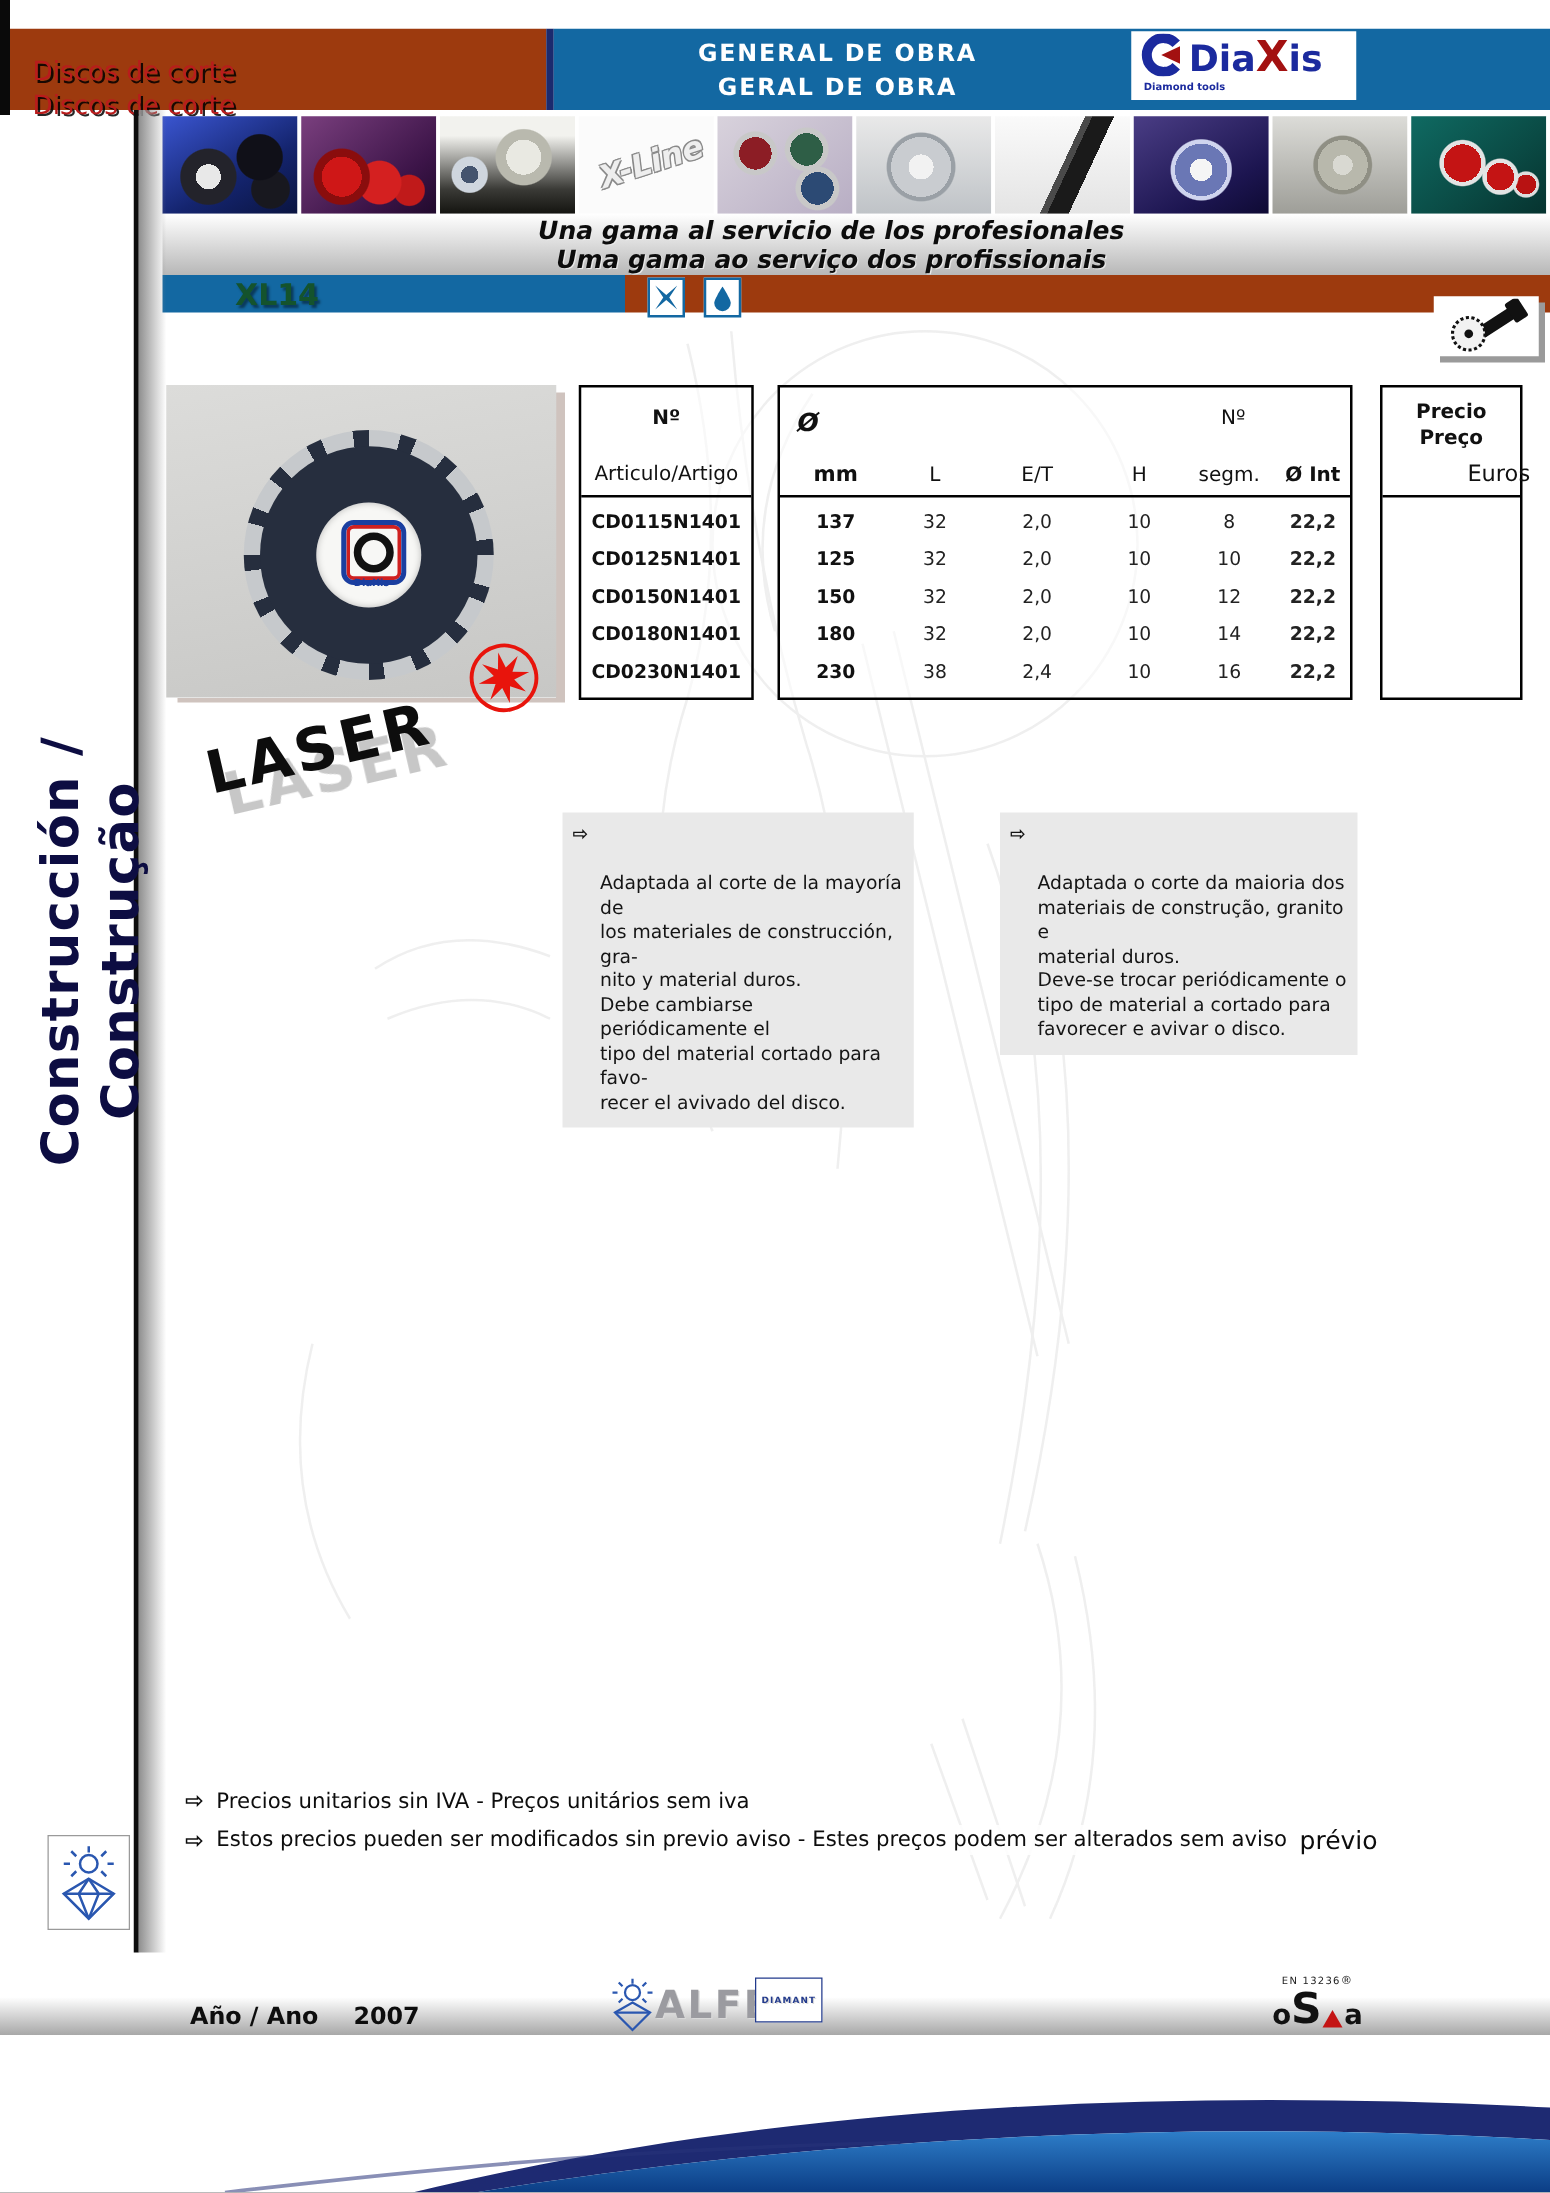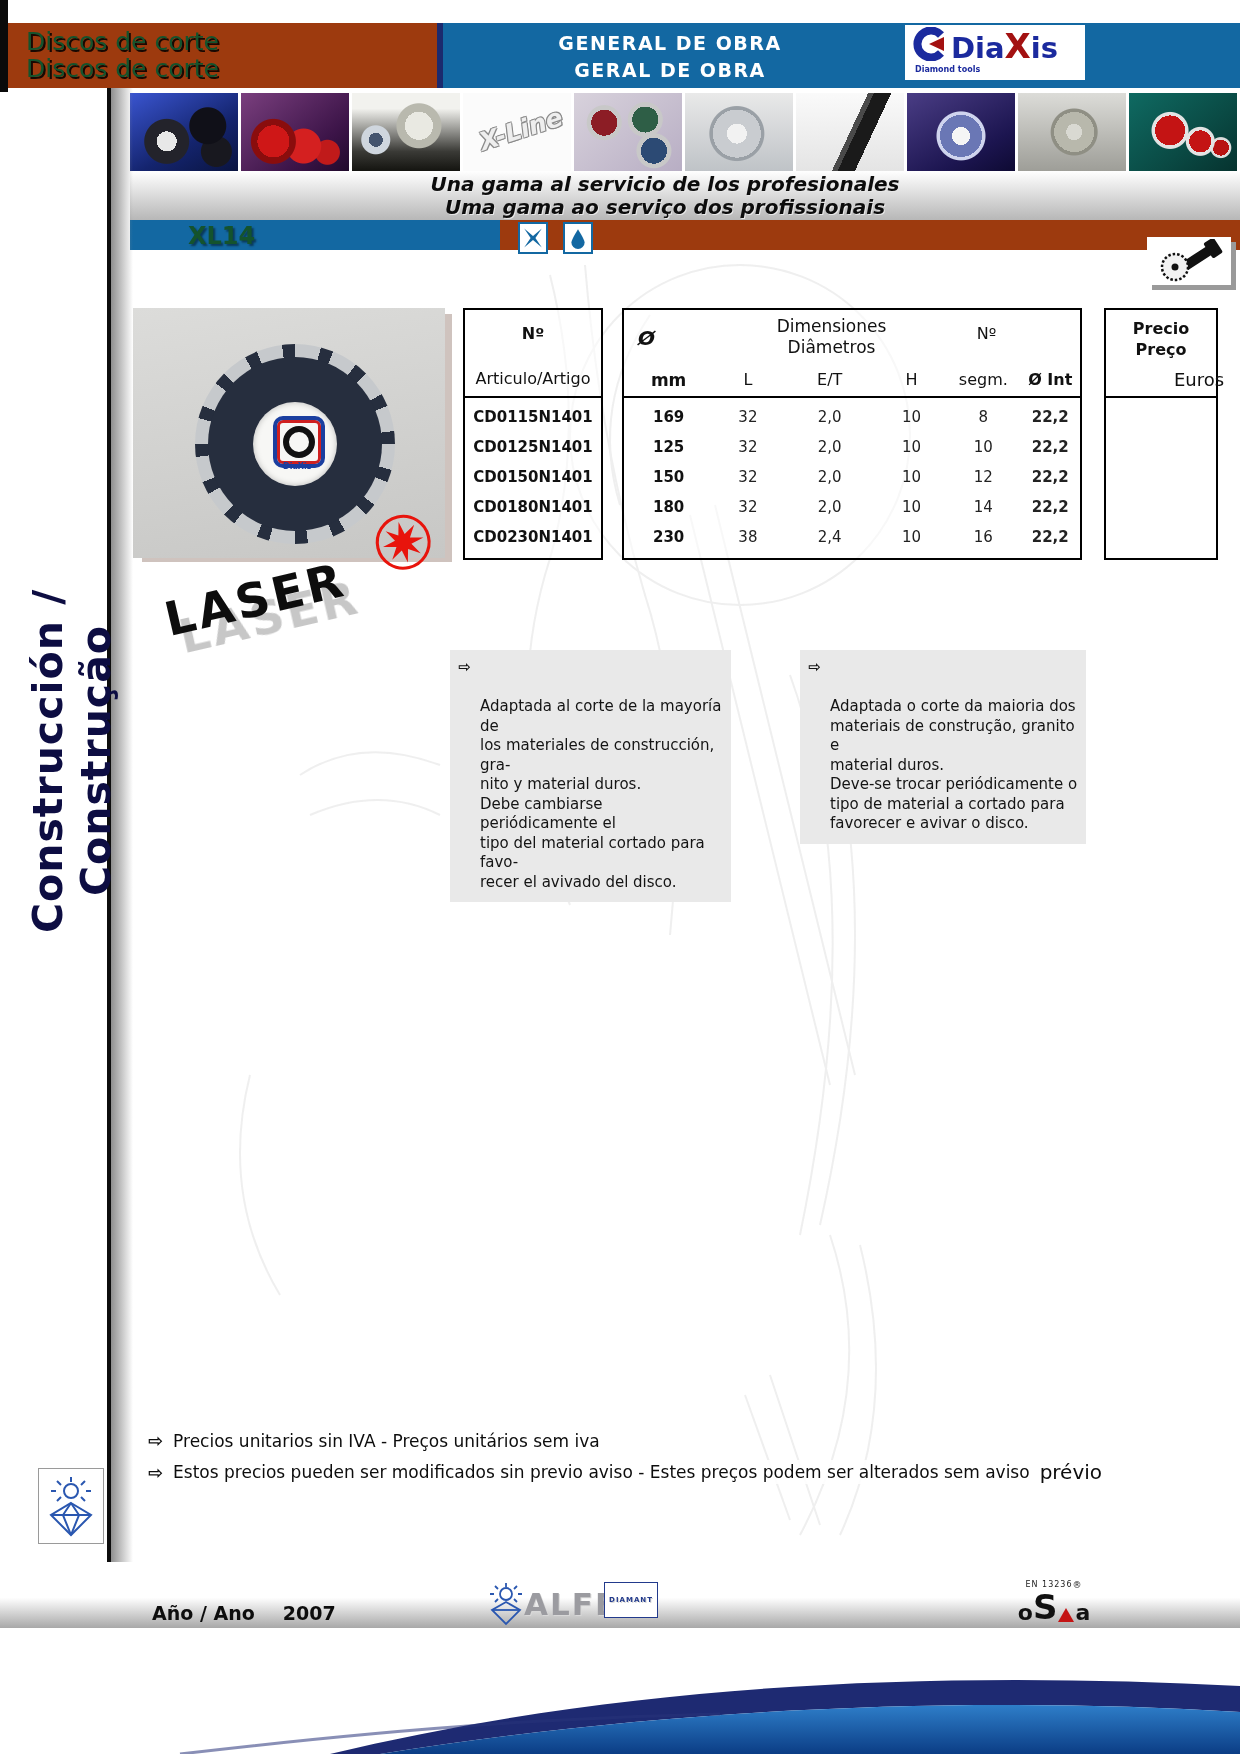--- a/index.html
+++ b/index.html
@@ -5,21 +5,21 @@
   html,body{margin:0;padding:0;background:#888;}
   .page{position:relative;width:1240px;height:1754px;background:#fff;overflow:hidden;
         font-family:"DejaVu Sans","Liberation Sans",sans-serif;color:#111;margin:0 auto;}
   .abs{position:absolute;}
 
   
   .edge-strip{left:0;top:0;width:8px;height:92px;background:#0a0a0a;}
   .hdr-brown{left:8px;top:23px;width:429px;height:65px;background:#9d3a0e;}
   .hdr-divider{left:437px;top:23px;width:6px;height:65px;background:#1b2a6e;}
   .hdr-blue{left:443px;top:23px;width:797px;height:65px;background:#1368a2;}
-  .hdr-title{left:26px;top:28px;line-height:27px;font-size:25px;color:#14532d;
+  .hdr-title{left:26px;top:44px;line-height:27px;font-size:21px;color:#b91c1c;
              text-shadow:2px 2px 0 rgba(0,0,0,.85);}
   .hdr-cat{left:455px;top:30px;width:430px;text-align:center;font-size:19px;font-weight:bold;
            letter-spacing:1.5px;color:#fff;line-height:27px;}
   .brand-box{left:905px;top:25px;width:180px;height:55px;background:#fff;padding:2px 6px;box-sizing:border-box;}
   .brand-row{display:flex;align-items:center;gap:6px;height:38px;}
   .brand-name{font-size:29px;font-weight:800;color:#1b2a9e;letter-spacing:0;}
   .brand-name .x{color:#a31111;font-size:34px;}
   .brand-tag{font-size:8px;font-weight:bold;color:#1b2a9e;margin-left:4px;}
 
   
@@ -290,38 +290,34 @@
 
         <div class="row art">CD0180N1401</div>
 
         <div class="row art">CD0230N1401</div>
       </div>
   </div>
 
   <div class="abs tbl tbl-main">
     <div class="hd">
       <div class="hd-dia">Ø</div>
-      <div class="hd-dims">
-        <div>Dimensiones</div>
-        <div>Diâmetros</div>
-      </div>
       <div class="hd-nseg">Nº</div>
       <div class="hd-row2">
         <div class="mc mc1">mm</div>
         <div class="mc mc2">L</div>
         <div class="mc mc3">E/T</div>
         <div class="mc mc4">H</div>
         <div class="mc mc5">segm.</div>
         <div class="mc mc6">Ø Int</div>
       </div>
     </div>
     <div class="rows">
 
         <div class="row mrow">
-          <div class="mc mc1">169</div>
+          <div class="mc mc1">137</div>
           <div class="mc mc2">32</div>
           <div class="mc mc3">2,0</div>
           <div class="mc mc4">10</div>
           <div class="mc mc5">8</div>
           <div class="mc mc6">22,2</div>
         </div>
 
         <div class="row mrow">
           <div class="mc mc1">125</div>
           <div class="mc mc2">32</div>

